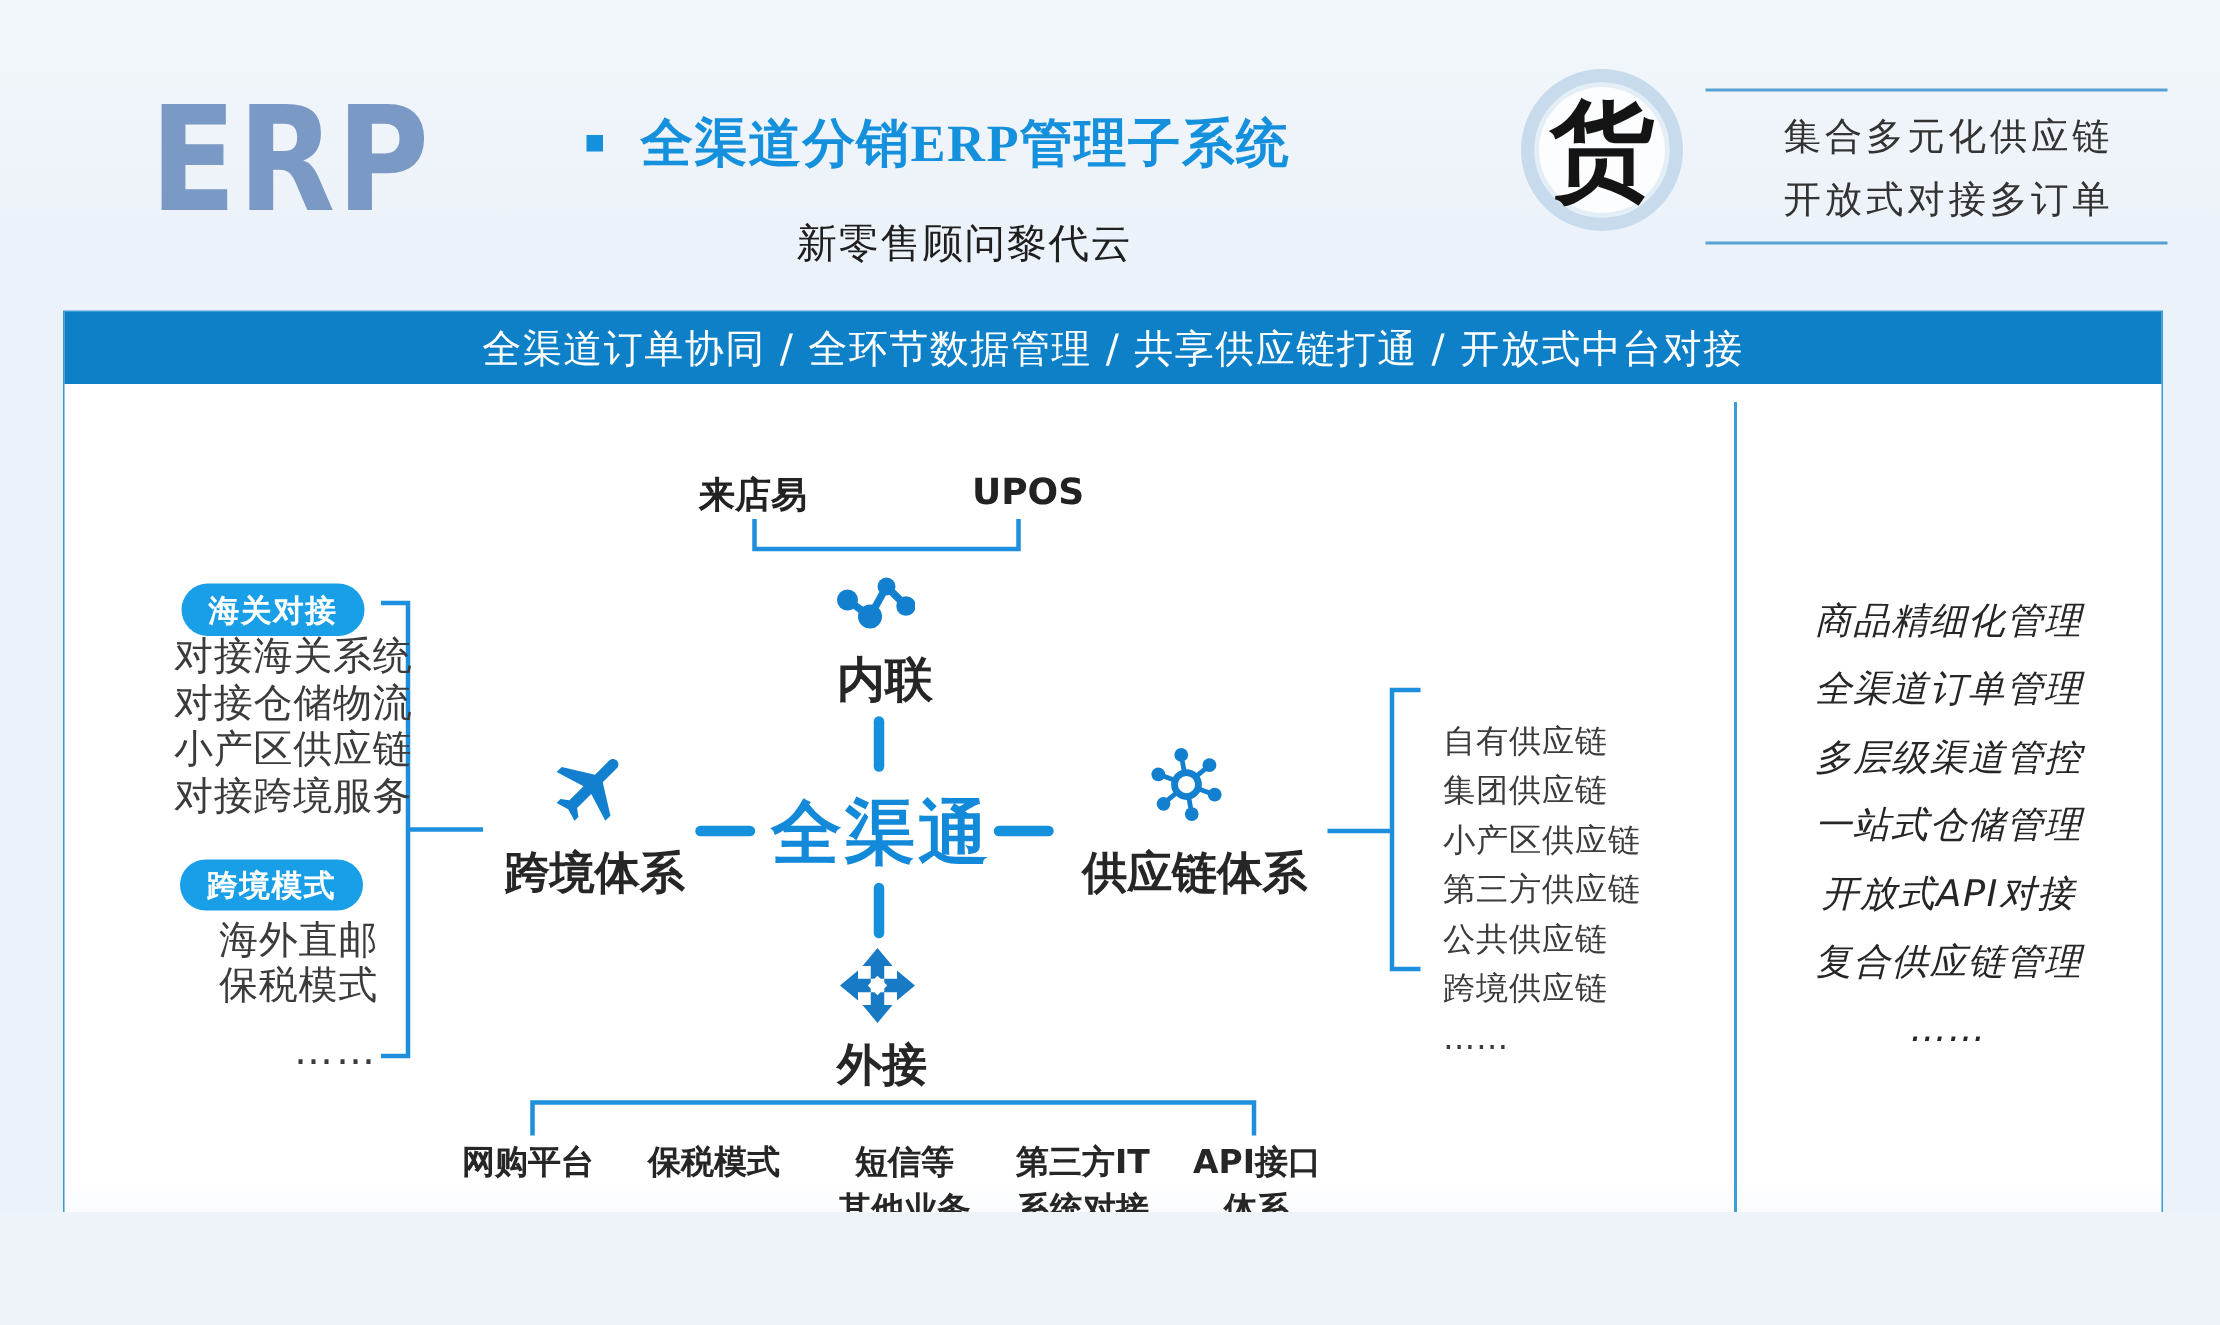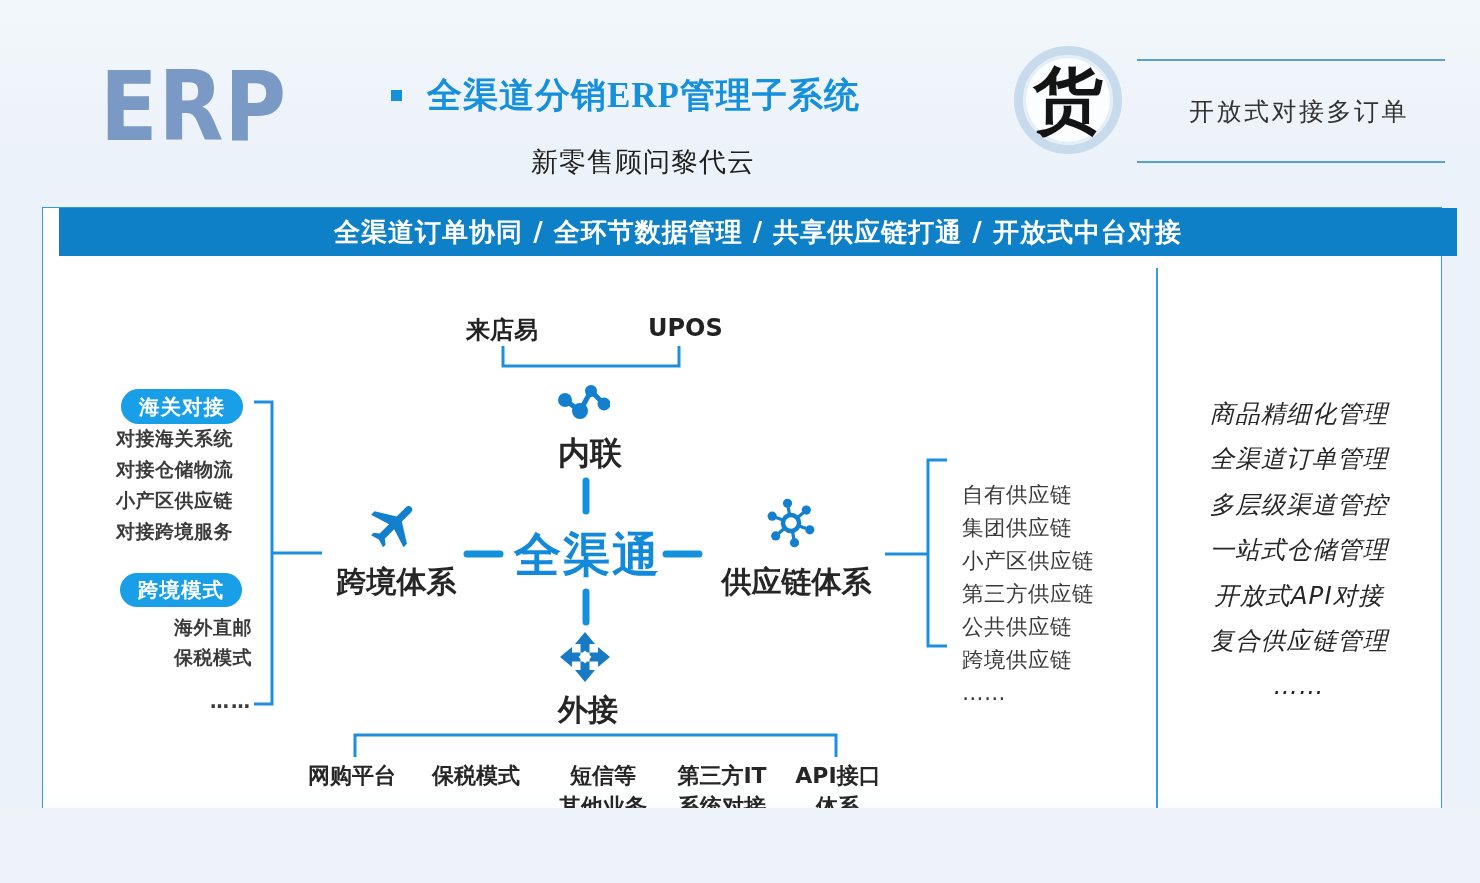--- a/index.html
+++ b/index.html
@@ -37,59 +37,60 @@
 
   
   .content-box{
     left:42px;top:207px;width:1400px;height:676px;box-sizing:border-box;
     background:linear-gradient(180deg,#ffffff 0%,#ffffff 86%,#e9f1f8 99%);
     border:1px solid #3a9ad6;
   }
   .banner{
     left:43px;top:208px;width:1398px;height:48px;background:#0e80c7;
     display:flex;align-items:center;justify-content:center;
-    color:#fff;font-size:26px;font-weight:700;letter-spacing:1px;margin-left:16px;
+    color:#fff;font-size:26px;font-weight:400;letter-spacing:1px;
   }
   .panel-divider{left:1156px;top:268px;width:2px;height:606px;background:#3f9cd8;}
 
   
   svg.connectors{left:0;top:0;pointer-events:none;}
   .bracket{fill:none;stroke:#1e8fdc;stroke-width:3;}
   .dash{stroke:#1590dc;stroke-width:7;stroke-linecap:round;}
 
   
   .partner{font-size:24px;font-weight:600;color:#222;}
   .node-label{font-weight:700;color:#262626;text-align:center;}
   .hub-title{left:505px;top:524px;width:165px;text-align:center;font-size:47px;font-weight:800;color:#1389d9;letter-spacing:2px;}
   .pill{
     background:#189fe8;color:#fff;font-size:20.5px;font-weight:700;
     border-radius:18px;display:flex;align-items:center;justify-content:center;
     letter-spacing:1px;
   }
-  .side-list{font-size:19px;font-weight:700;color:#3b3b3b;line-height:31px;letter-spacing:.5px;}
+  .side-list{font-size:26px;font-weight:400;color:#3b3b3b;line-height:31px;letter-spacing:.5px;}
   .right-list{font-size:21.5px;font-weight:500;color:#3b3b3b;line-height:33px;letter-spacing:.5px;}
   .mode-list{text-align:right;line-height:30px;}
   .mode-list .dots{margin-top:14px;letter-spacing:2px;}
   .bottom-group{top:760px;width:130px;text-align:center;font-size:22px;font-weight:600;color:#262626;line-height:31px;}
   .panel-list{left:1157px;top:391px;width:284px;text-align:center;font-style:italic;}
   .panel-list div{line-height:45.4px;font-size:24.5px;font-weight:500;color:#262626;letter-spacing:1px;}
 </style>
 </head>
 <body>
 
 <div class="page">
 
   <div class="abs erp-logo">ERP</div>
   <div class="abs title-bullet"></div>
   <div class="abs page-title">全渠道分销ERP管理子系统</div>
   <div class="abs page-subtitle">新零售顾问黎代云</div>
   <div class="abs seal">
     <span class="seal-char">货</span>
   </div>
   <div class="abs tagline">
+    <div>集合多元化供应链</div>
     <div>开放式对接多订单</div>
   </div>
 
   <div class="abs content-box"></div>
   <div class="abs banner">全渠道订单协同 / 全环节数据管理 / 共享供应链打通 / 开放式中台对接</div>
   <div class="abs panel-divider"></div>
 
   <svg class="abs connectors" width="1480" height="883">
     <path class="bracket" d="M503,346 L503,366 L679,366 L679,346"></path>
     <path class="bracket" d="M254,402 L272,402 L272,704 L254,704"></path>

